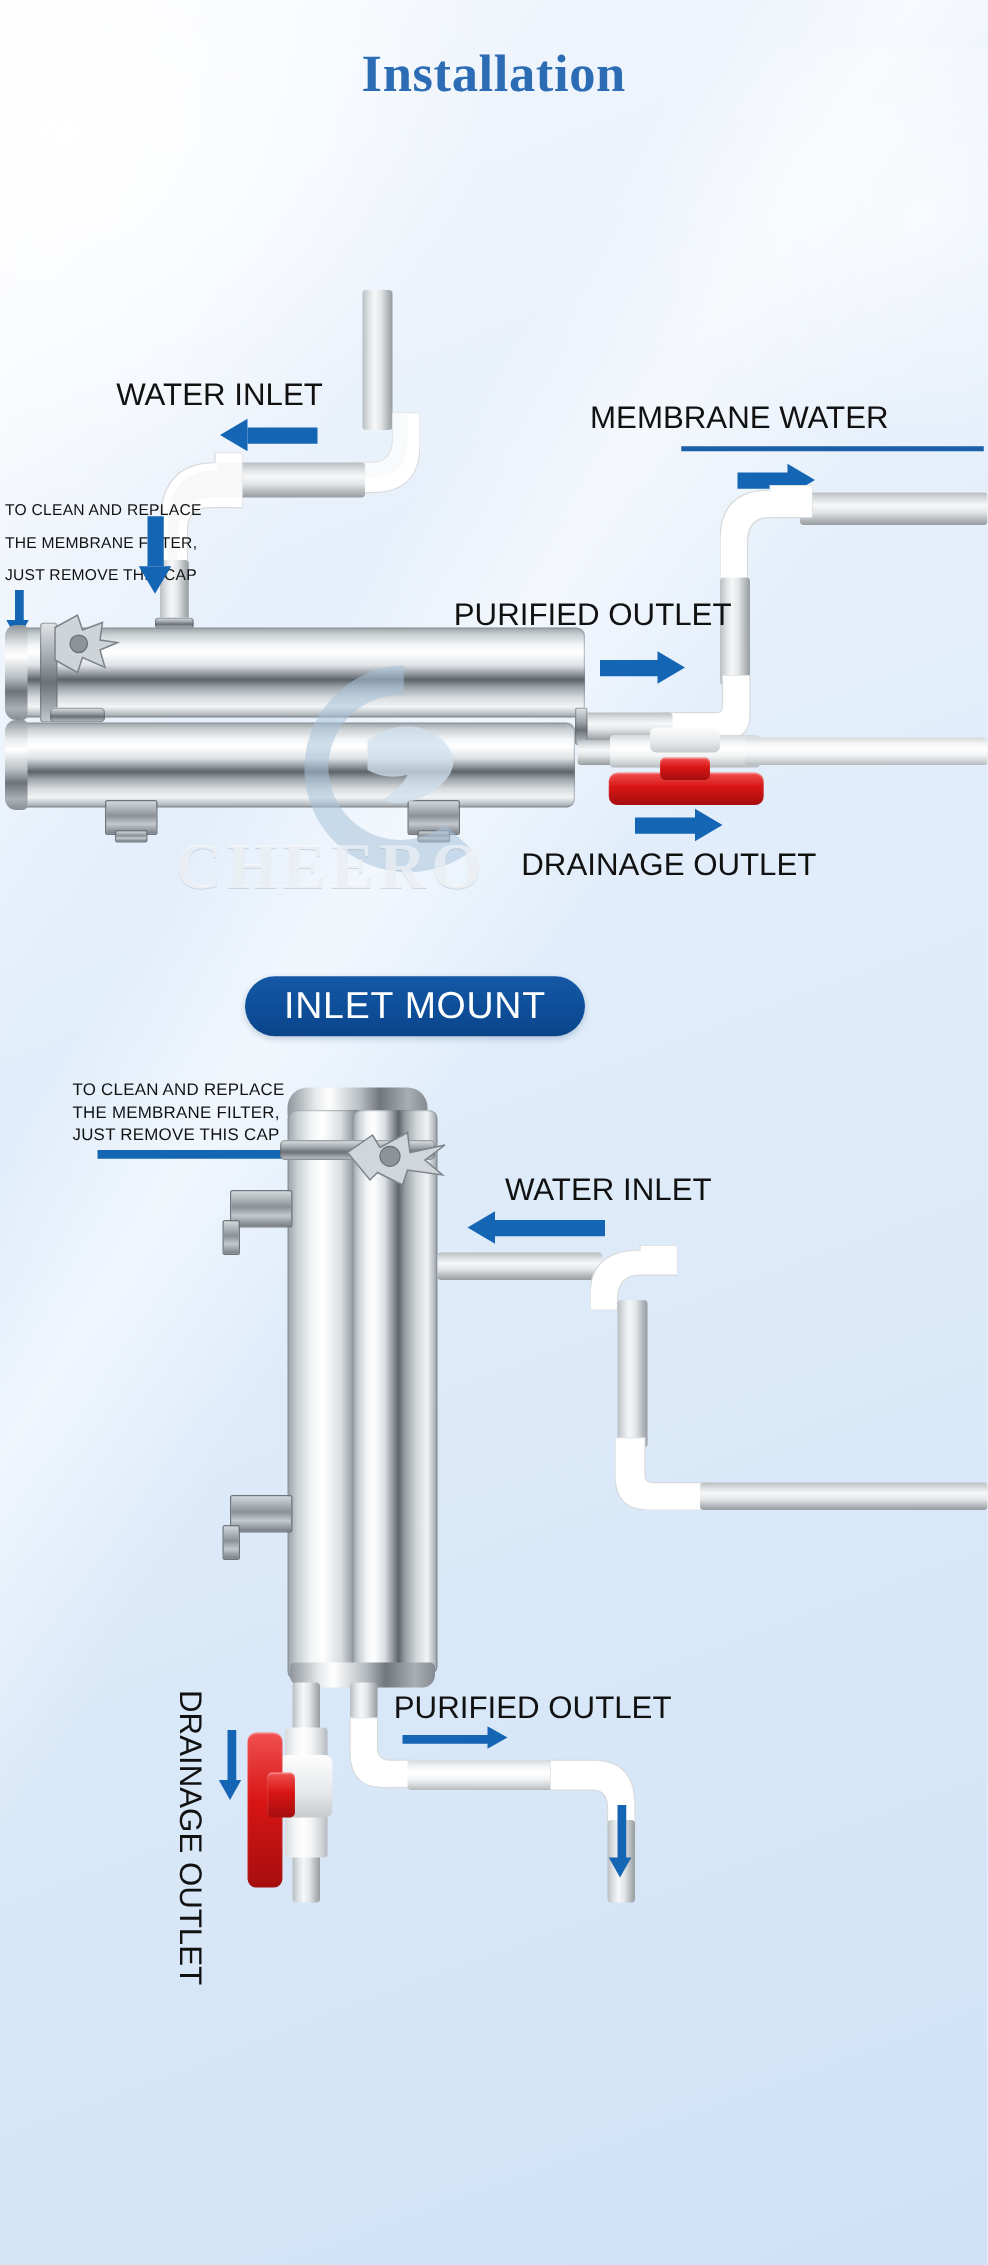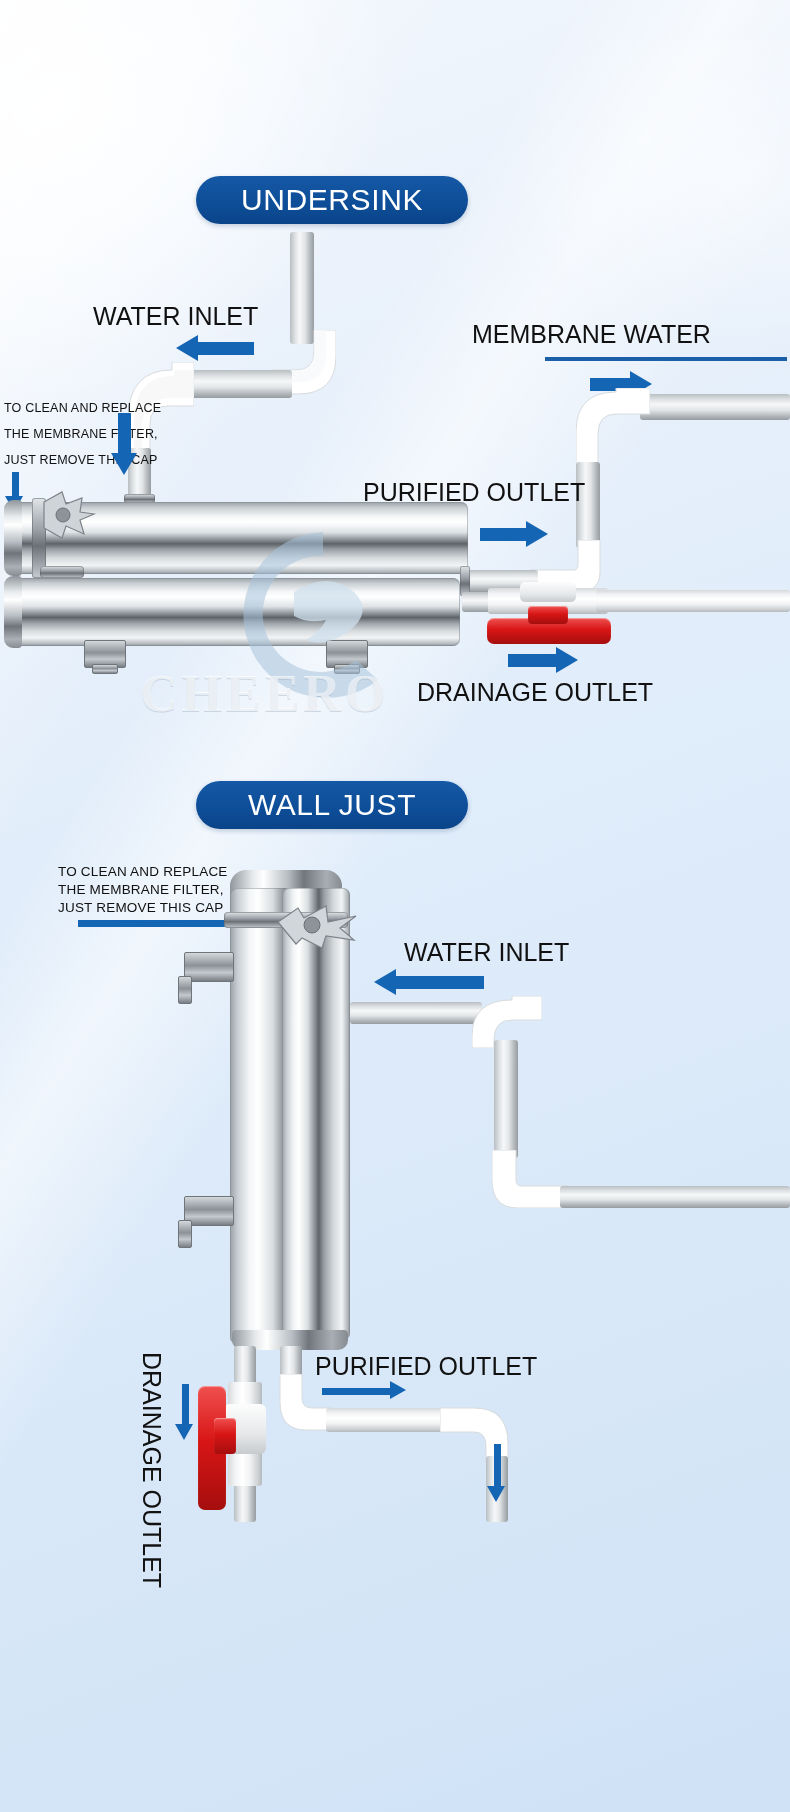--- a/index.html
+++ b/index.html
@@ -103,22 +103,22 @@
     font-size:52px;letter-spacing:4px;color:rgba(255,255,255,.62);
     text-shadow:0 1px 0 rgba(140,160,180,.35);}
 </style>
 </head>
 <body>
 
 <div class="page">
   <div class="glow1"></div>
   <div class="glow2"></div>
 
-
-  <div class="badge" id="badge-undersink">UNDERSINK</div>
+  <div class="title">Installation</div>
+
 
   <div class="pipe-v" style="left:290px;top:232px;width:24px;height:112px;"></div>
 
   <svg style="position:absolute;left:272px;top:330px;" width="64" height="72">
     <path d="M42 0 L42 22 Q42 40 24 40 L0 40 L0 64 L26 64 Q64 64 64 26 L64 0 Z" fill="#ffffff" stroke="#d8dbdd" stroke-width="1"></path>
     <path d="M42 0 L42 22 Q42 40 24 40 L0 40 L0 52 L30 52 Q54 50 54 24 L54 0 Z" fill="#f7f8f9" opacity=".7"></path>
   </svg>
 
   <div class="pipe-h" style="left:180px;top:370px;width:112px;height:28px;"></div>
 
@@ -205,21 +205,21 @@
   <div class="rv-cap" style="left:520px;top:582px;width:56px;height:20px;"></div>
   <div class="rv-handle" style="left:487px;top:618px;width:124px;height:26px;border-radius:7px;"></div>
   <div class="rv-handle" style="left:528px;top:606px;width:40px;height:18px;border-radius:4px;"></div>
 
   <div class="arrow ar-right" style="left:508px;top:648px;width:72px;height:26px;">
     <div class="ar-body" style="width:50px;"></div>
       <div class="ar-head" style="left:48px;"></div>
   </div>
   <div class="lbl" style="left:417px;top:678px;">DRAINAGE OUTLET</div>
 
-  <div class="badge" id="badge-wallmount">WALL JUST</div>
+  <div class="badge" id="badge-wallmount">INLET MOUNT</div>
 
   <div class="lbl-sm2" style="left:58px;top:864px;">TO CLEAN AND REPLACE</div>
   <div class="lbl-sm2" style="left:58px;top:882px;">THE MEMBRANE FILTER,</div>
   <div class="lbl-sm2" style="left:58px;top:900px;">JUST REMOVE THIS CAP</div>
   <div class="arrow ar-right thin" style="left:78px;top:916px;width:190px;height:18px;">
     <div class="ar-body" style="width:174px;"></div>
       <div class="ar-head" style="left:172px;"></div>
   </div>
 
   <div class="cap-v" style="left:230px;top:870px;width:112px;height:26px;border-radius:16px 16px 4px 4px;"></div>

